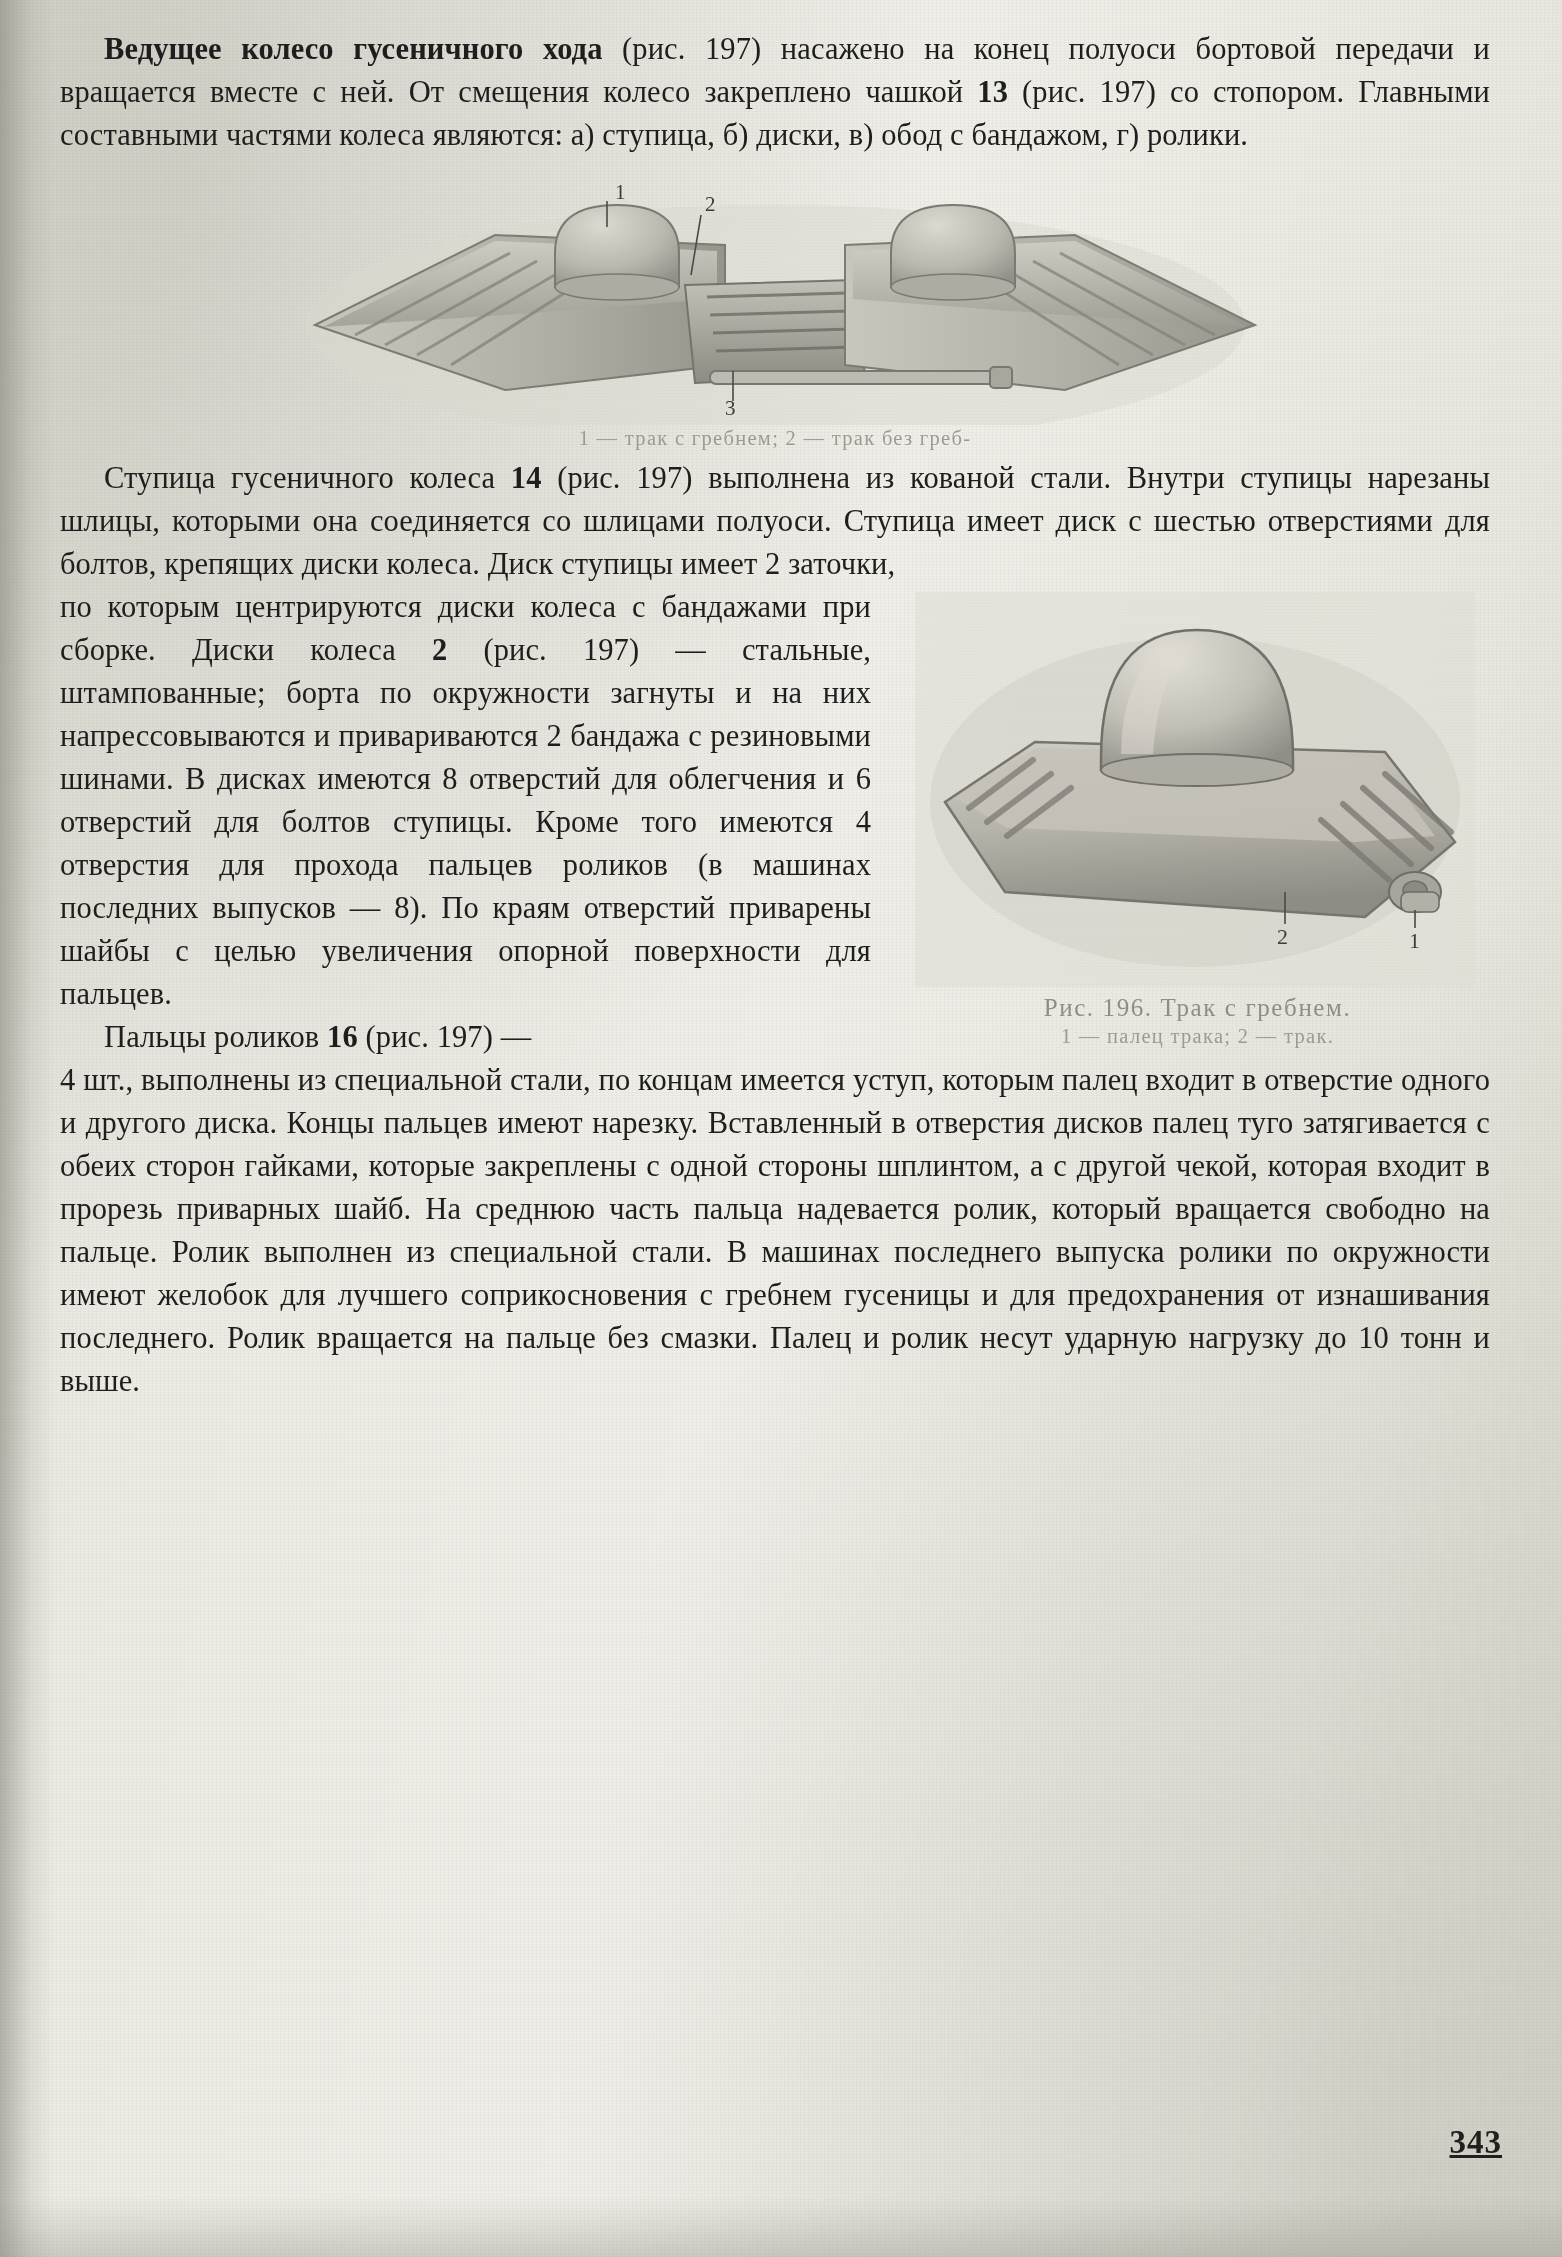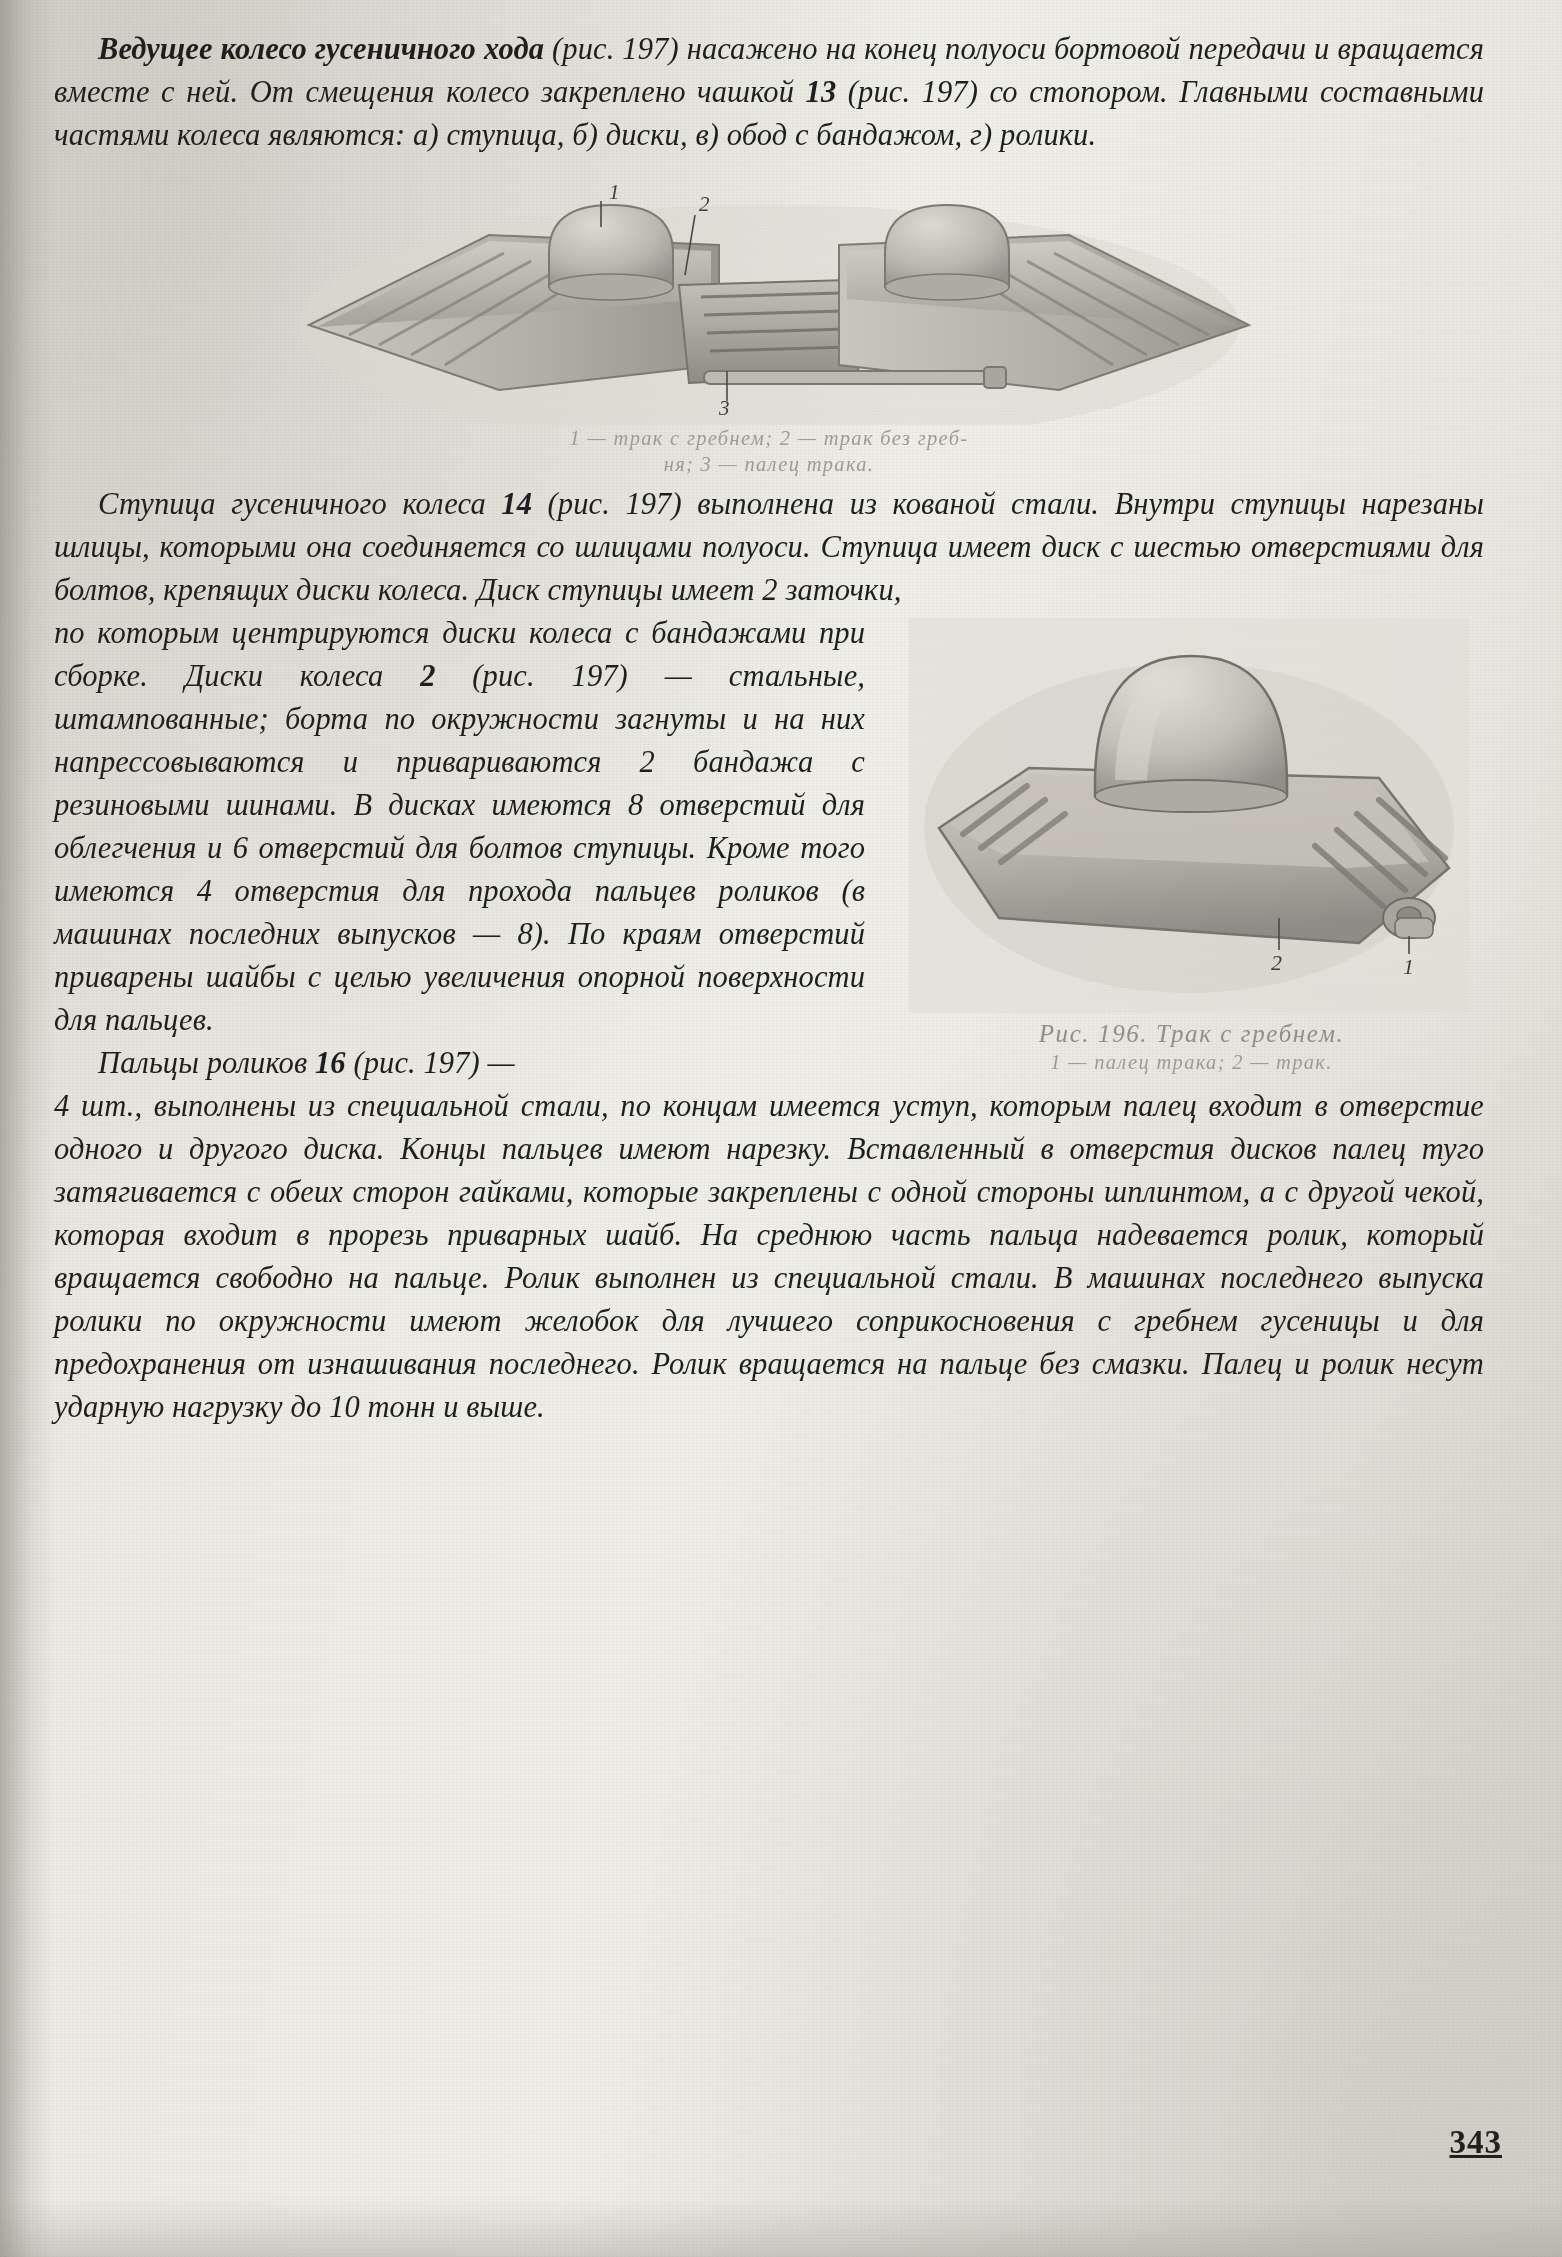--- a/index.html
+++ b/index.html
@@ -30,21 +30,21 @@
     position:absolute; left:0; top:0; width:54px; height:100%;
     background:linear-gradient(90deg, rgba(130,128,118,0.55) 0%, rgba(150,148,138,0.18) 55%, rgba(255,255,255,0) 100%);
     pointer-events:none;
   }
   .edge-bottom {
     position:absolute; left:0; bottom:0; width:100%; height:60px;
     background:linear-gradient(0deg, rgba(140,138,128,0.35) 0%, rgba(255,255,255,0) 100%);
     pointer-events:none;
   }
 
-  .content { position:absolute; left:54px; top:28px; width:1430px;font-style:italic; }
+  .content { position:absolute; left:60px; top:28px; width:1430px; }
 
   p.body {
     margin:0 0 0 0;
     font-size:30.5px;
     line-height:43px;
     text-align:justify;
     text-justify:inter-word;
     letter-spacing:0.1px;
     color:#1e1e1e;
   }
@@ -191,21 +191,20 @@
           <path d="M352 52 L352 26"></path>
           <path d="M436 100 L446 40"></path>
           <path d="M478 196 L478 226"></path>
         </g>
         <text x="360" y="24" font-family="Liberation Serif, serif" font-size="21" fill="#3c3c38">1</text>
         <text x="450" y="36" font-family="Liberation Serif, serif" font-size="21" fill="#3c3c38">2</text>
         <text x="470" y="240" font-family="Liberation Serif, serif" font-size="21" fill="#3c3c38">3</text>
       </svg>
     </div>
     <div class="fig-sub">1 — трак с гребнем;  2 — трак без греб-</div>
-    <div class="fig-sub">ня;    3 — палец трака.</div>
   </div>
 
   <p class="body indent" style="margin-top:1px;"><span>Ступица гусеничного колеса </span><span class="b">14</span><span> (рис. 197) выполнена из кованой стали. Внутри ступицы нарезаны шлицы, которыми она соединяется со шлицами полуоси. Ступица имеет диск с шестью отверстиями для болтов, крепящих диски колеса. Диск ступицы имеет 2 заточки,</span></p>
 
   <div class="flow">
 
     <div class="float-right">
       <div class="fig196-wrap">
         <svg class="fig196" width="560" height="395" viewBox="0 0 560 395">
           <defs>

